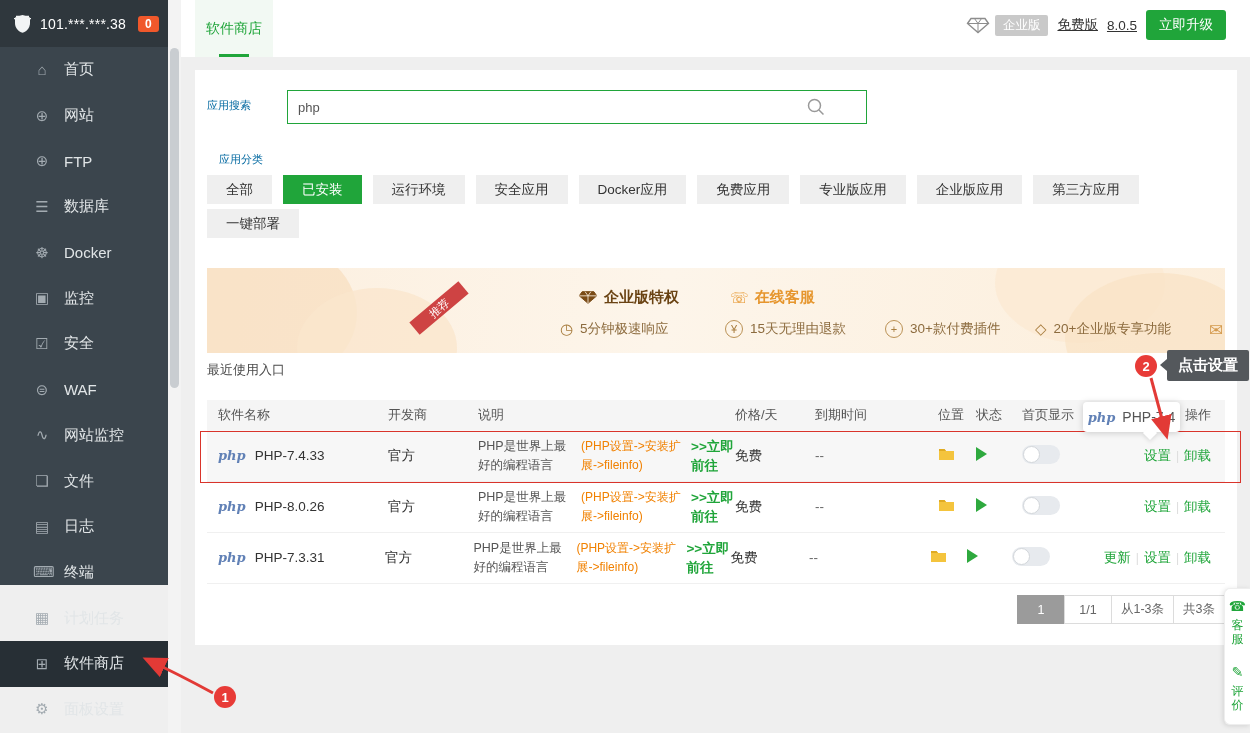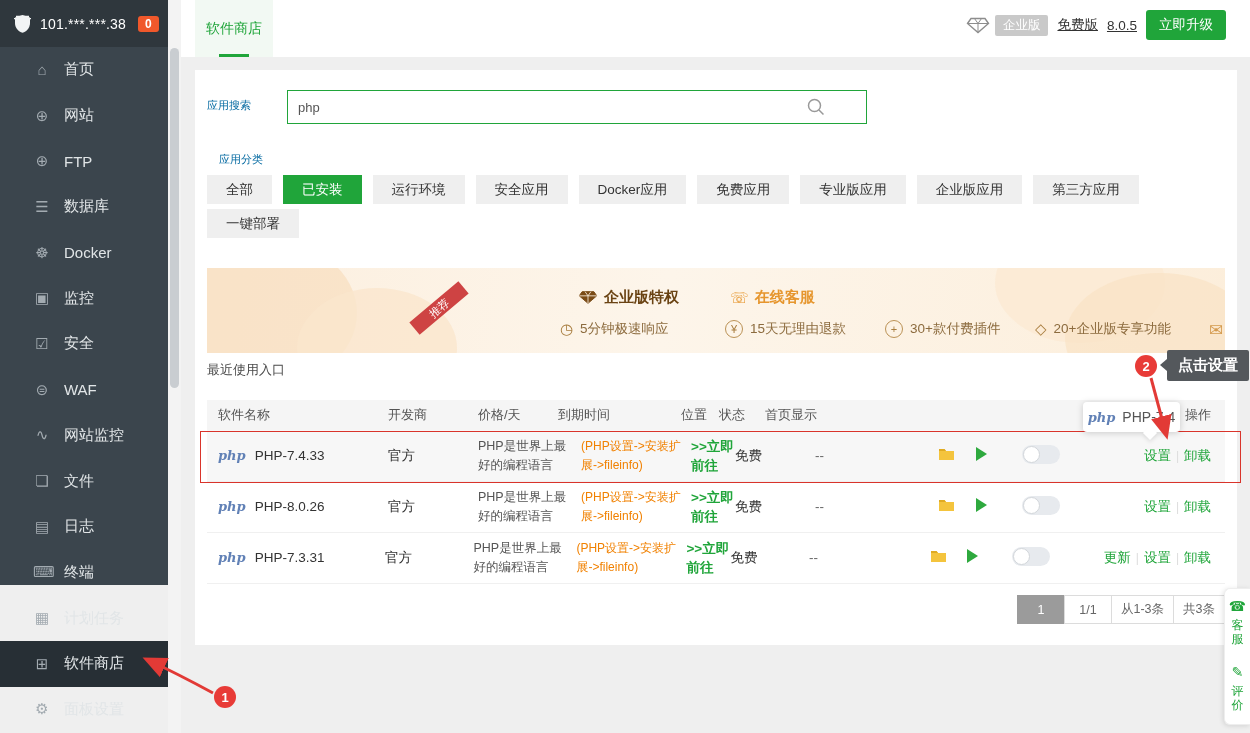--- a/index.html
+++ b/index.html
@@ -243,20 +243,21 @@
             <span>20+企业版专享功能</span>
           </div>
         <span class="glyph-ico abs" style="left:1002px;top:52px;font-size:17px;color:#d49a4e;">✉</span>
       </div>
 
       <span class="abs" style="left:12px;top:291px;font-size:13px;color:#4a4a4a;">最近使用入口</span>
 
       <div class="tbl-head">
         <span class="c-name" style="padding-left:11px;">软件名称</span>
         <span class="c-vendor">开发商</span>
+        <span class="c-desc">说明</span>
         <span class="c-price">价格/天</span>
         <span class="c-expire" style="color:#555;">到期时间</span>
         <span class="c-loc">位置</span>
         <span class="c-status">状态</span>
         <span class="c-home">首页显示</span>
         <span class="c-action">操作</span>
       </div>
 
       <div class="row hl" style="top:360px;">
         <span class="c-name">

